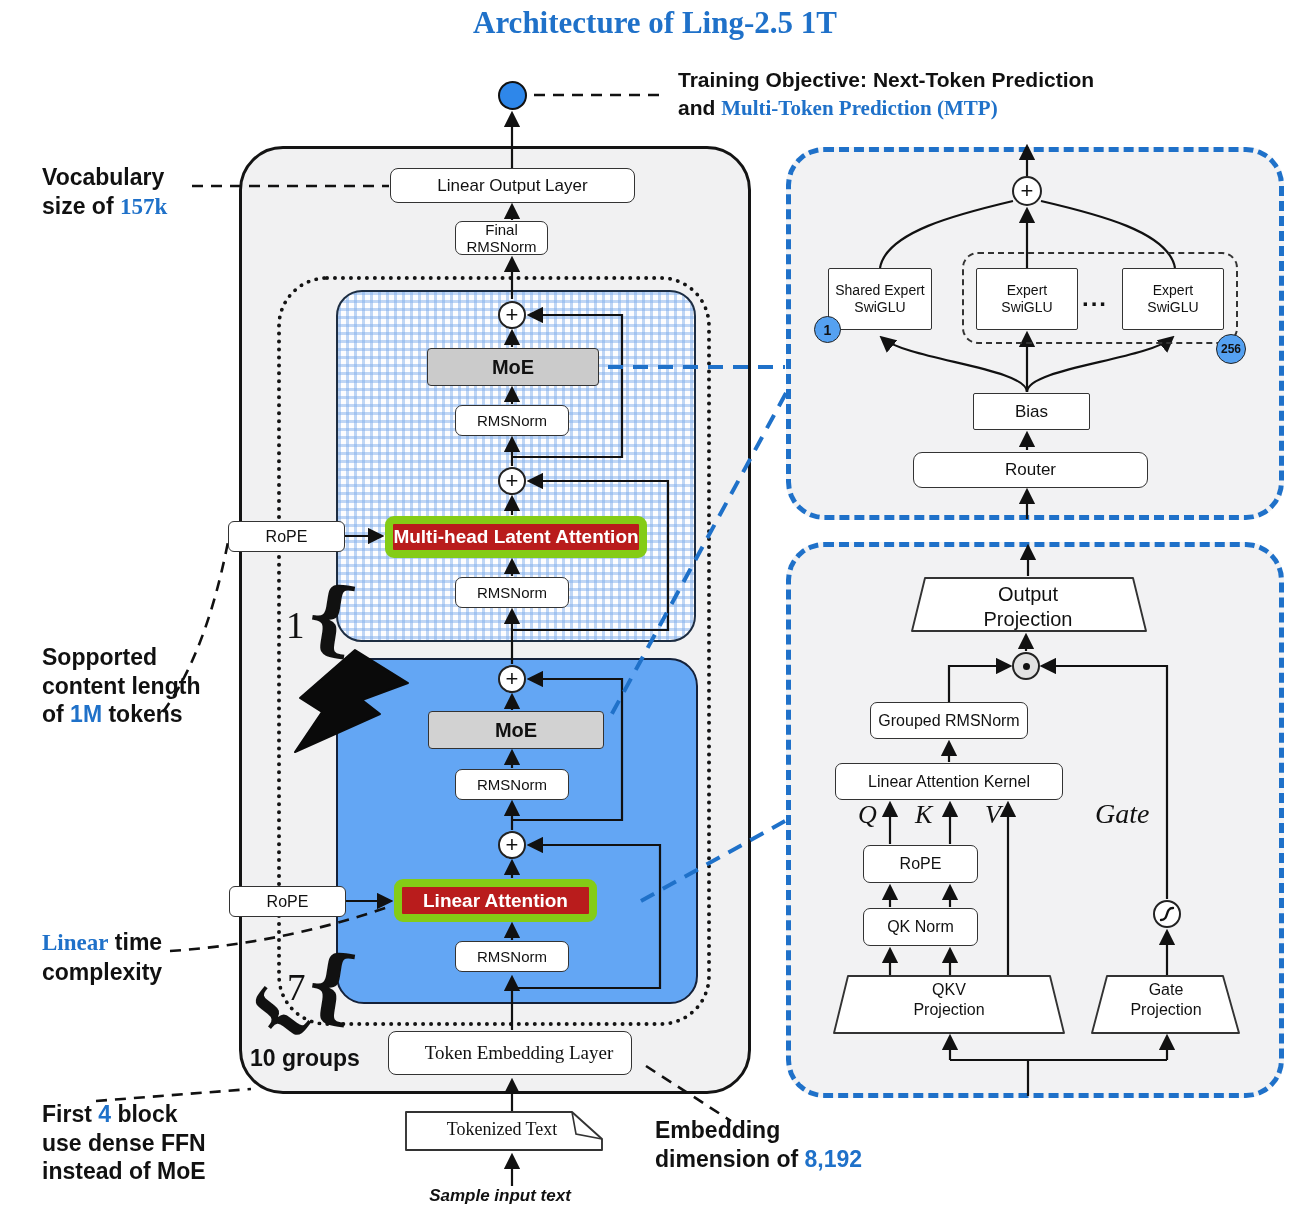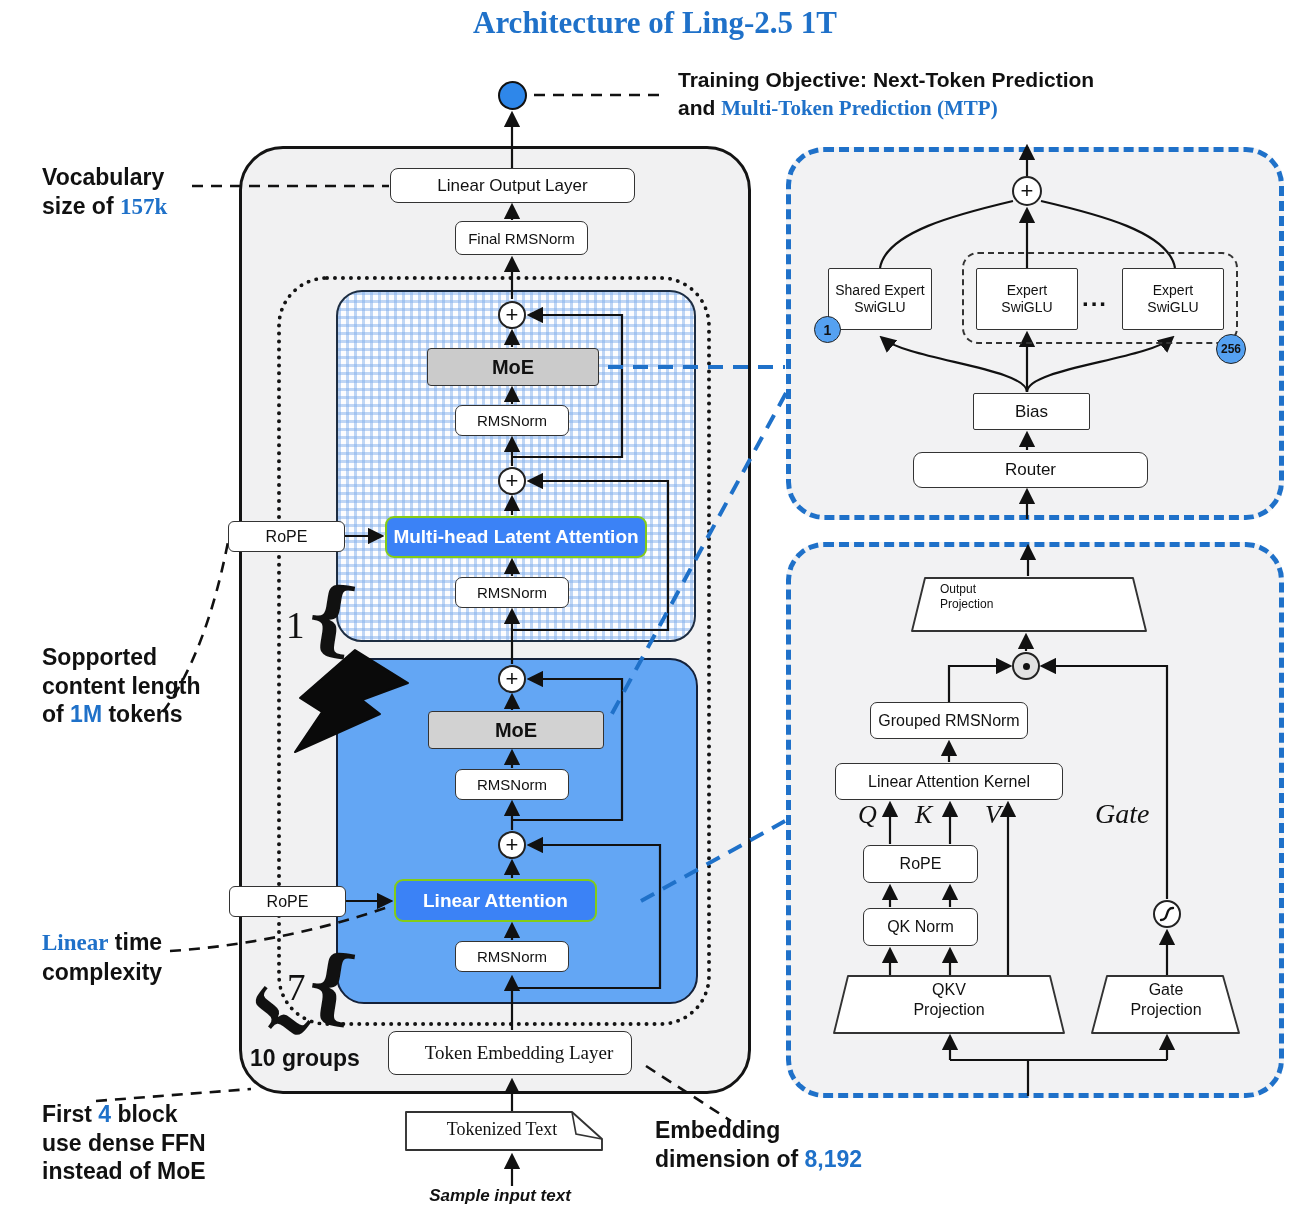--- a/index.html
+++ b/index.html
@@ -2,21 +2,21 @@
 <html><head>
 <meta charset="utf-8">
 <style>
   html,body{margin:0;padding:0;background:#fff;}
   body{font-family:"Liberation Sans",sans-serif;color:#111;}
   #canvas{position:relative;width:1310px;height:1220px;background:#fff;overflow:hidden;}
   .a{position:absolute;box-sizing:border-box;}
   .box{display:flex;align-items:center;justify-content:center;text-align:center;
        background:#fff;border:1.7px solid #333;border-radius:7px;font-size:16px;color:#111;z-index:6;}
   .sq{border-radius:2px;}
-  .dark{background:#3b82f6;color:#fff;font-weight:bold;border:2px solid #84cc16;border-radius:9px;font-size:19px;}
+  .dark{background:#b91c1c;color:#fff;font-weight:bold;border:8px solid #84cc16;border-radius:9px;font-size:19px;}
   .gray{background:#cbcbcb;font-weight:bold;font-size:20px;border-radius:4px;}
   .serif{font-family:"Liberation Serif",serif;}
   .two span{display:block;line-height:1.25;}
   .plus{border-radius:50%;background:#fff;border:2px solid #222;display:flex;align-items:center;
         justify-content:center;font-size:22px;line-height:0;font-weight:400;z-index:7;}
   .odot{border-radius:50%;background:#e2e2e2;border:2px solid #222;display:flex;align-items:center;
         justify-content:center;z-index:7;}
   .odot span{width:7px;height:7px;border-radius:50%;background:#111;display:block;}
   .badge{border-radius:50%;background:#55a1f1;border:1.6px solid #222;display:flex;align-items:center;
          justify-content:center;font-weight:bold;z-index:7;}
@@ -184,21 +184,21 @@
     <span style="display:block;"><span>dimension of </span><span class="bv">8,192</span></span>
   </div>
 
   <div class="a brace" style="left:306px;top:576px;font-size:80px;transform:rotate(9deg);">{</div>
   <div class="a serif" style="left:286px;top:604px;font-size:37px;z-index:6;">1</div>
   <div class="a brace" style="left:306px;top:944px;font-size:80px;transform:rotate(9deg);">{</div>
   <div class="a serif" style="left:287px;top:966px;font-size:37px;z-index:6;">7</div>
   <div class="a brace" style="left:256px;top:982px;font-size:64px;transform:rotate(-52deg);">{</div>
 
   <div class="a box" style="left:390px;top:168px;width:245px;height:35px;border-radius:8px;font-size:17px;">Linear Output Layer</div>
-  <div class="a box" style="left:455px;top:221px;width:133px;height:34px;font-size:15px;">Final RMSNorm</div>
+  <div class="a box" style="left:455px;top:221px;width:93px;height:34px;font-size:15px;">Final RMSNorm</div>
 
   <div class="a plus" style="left:498px;top:301px;width:28px;height:28px;">+</div>
   <div class="a box gray" style="left:427px;top:348px;width:172px;height:38px;">MoE</div>
   <div class="a box" style="left:455px;top:405px;width:114px;height:31px;font-size:15px;">RMSNorm</div>
   <div class="a plus" style="left:498px;top:467px;width:28px;height:28px;">+</div>
   <div class="a box dark" style="left:385px;top:516px;width:262px;height:42px;">Multi-head Latent Attention</div>
   <div class="a box" style="left:455px;top:577px;width:114px;height:31px;font-size:15px;">RMSNorm</div>
   <div class="a box" style="left:228px;top:521px;width:117px;height:31px;border-radius:6px;font-size:16px;">RoPE</div>
 
   <div class="a plus" style="left:498px;top:665px;width:28px;height:28px;">+</div>
@@ -235,21 +235,21 @@
         <span>Expert</span>
         <span>SwiGLU</span>
       </div>
   </div>
   <div class="a badge" style="left:814px;top:316px;width:27px;height:27px;font-size:14px;">1</div>
   <div class="a badge" style="left:1216px;top:334px;width:30px;height:30px;font-size:12px;">256</div>
 
   <div class="a box sq" style="left:973px;top:393px;width:117px;height:37px;font-size:17px;">Bias</div>
   <div class="a box" style="left:913px;top:452px;width:235px;height:36px;border-radius:9px;font-size:17px;">Router</div>
 
-  <div class="a two" style="left:940px;top:582px;width:176px;font-size:12px;z-index:6;">
+  <div class="a two" style="left:940px;top:582px;width:176px;text-align:center;font-size:20px;z-index:6;">
     <span>Output</span>
       <span>Projection</span>
   </div>
 
   <div class="a odot" style="left:1012px;top:652px;width:28px;height:28px;">
       <span></span>
     </div>
 
   <div class="a box" style="left:870px;top:702px;width:158px;height:37px;font-size:16px;">Grouped RMSNorm</div>
   <div class="a box" style="left:835px;top:763px;width:228px;height:37px;font-size:16px;">Linear Attention Kernel</div>

